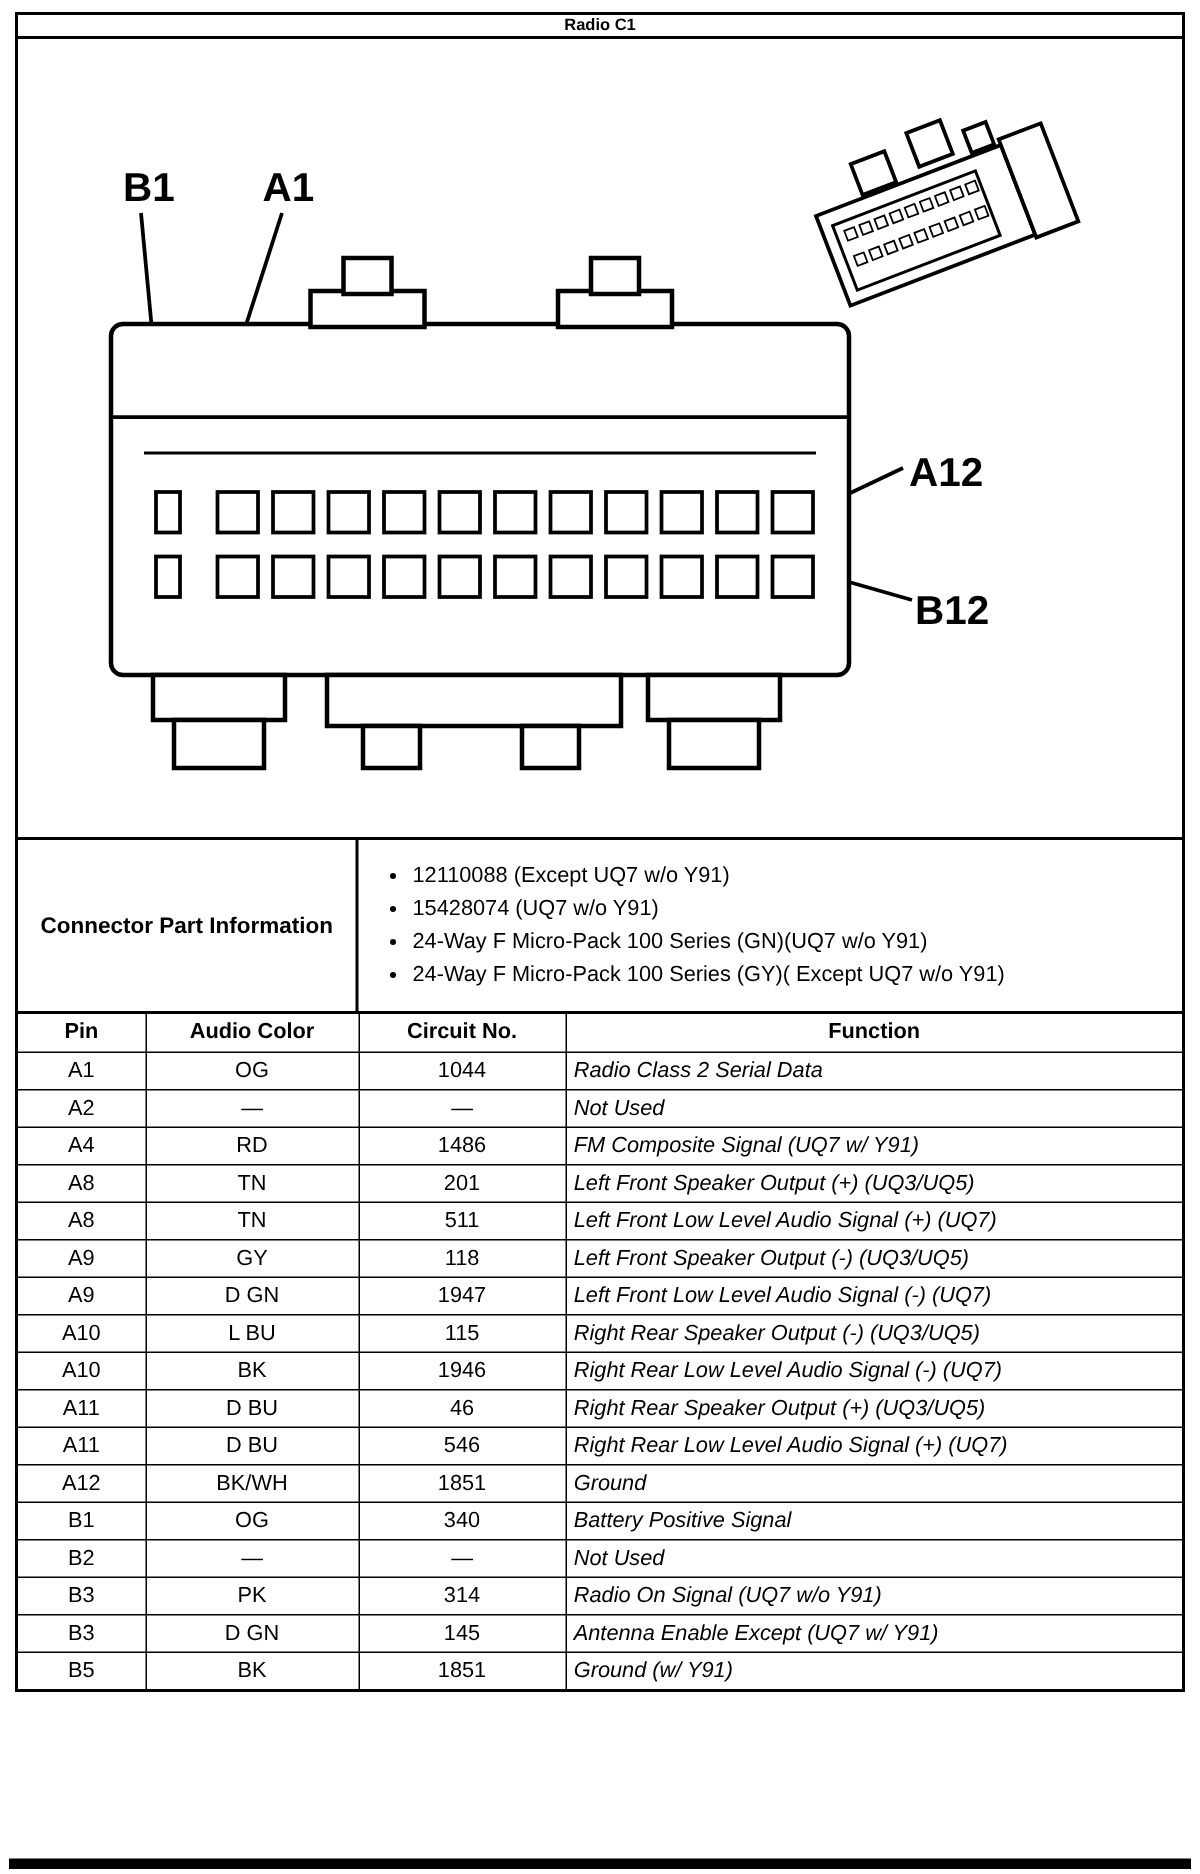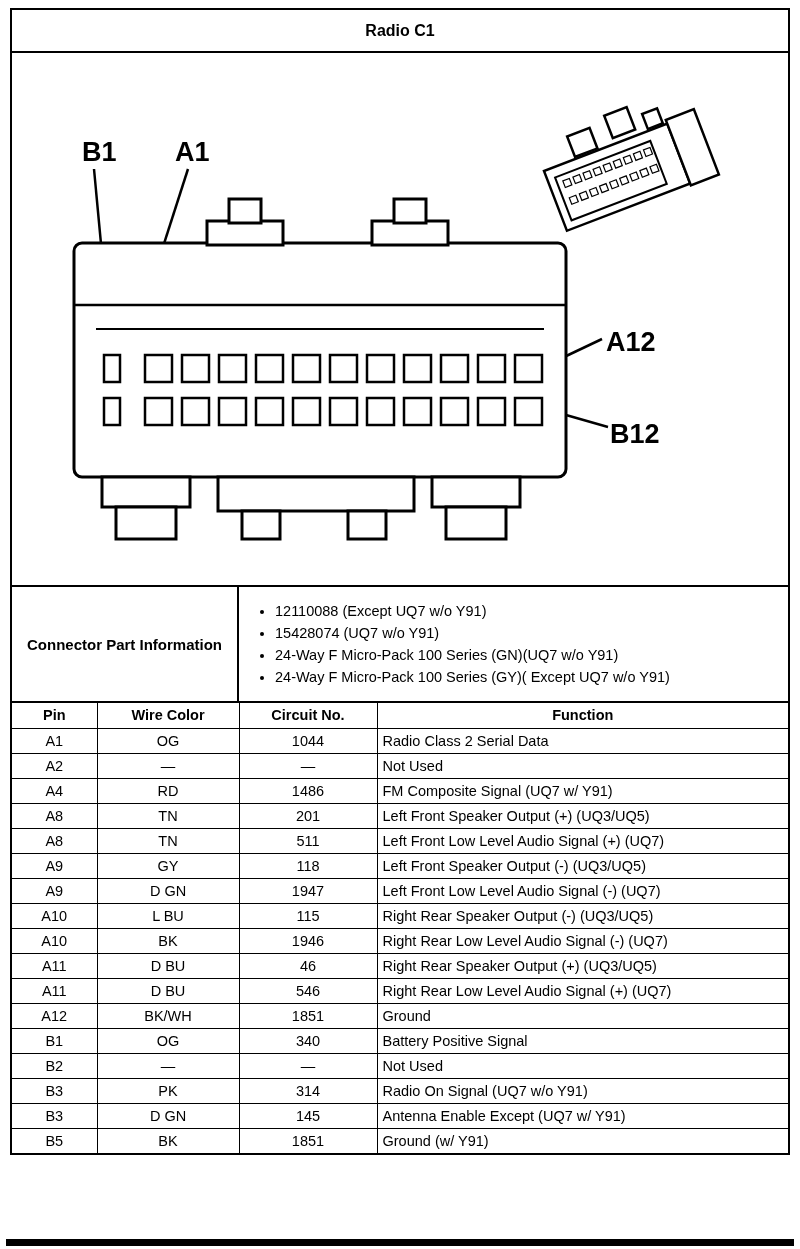--- a/index.html
+++ b/index.html
@@ -7,23 +7,23 @@
   body {
     width:800px; height:1249px; position:relative;
     background:#fff; color:#000;
     font-family:"Liberation Sans", sans-serif;
   }
   .sheet {
     position:absolute; left:10px; top:8px; width:780px;
     border:2px solid #000; background:#fff;
   }
   .title-bar {
-    height:43px; border-bottom:2px solid #000;
+    height:16px; border-bottom:2px solid #000;
     display:flex; align-items:center; justify-content:center;
-    font-weight:bold; font-size:16px;
+    font-weight:bold; font-size:11px;
   }
   .diagram-area { height:534px; border-bottom:2px solid #000; position:relative; overflow:hidden; }
   .diagram-area svg { display:block; }
   .info-row { display:flex; border-bottom:2px solid #000; min-height:116px; }
   .info-label {
     width:227px; border-right:2px solid #000; flex:0 0 227px;
     display:flex; align-items:center; justify-content:center;
     font-weight:bold; font-size:15px; text-align:center; padding:4px;
   }
   .info-list { flex:1; display:flex; align-items:center; }
@@ -33,21 +33,21 @@
     width:100%; border-collapse:collapse; border:hidden;
     table-layout:fixed; font-size:14.5px;
   }
   .pin-table th, .pin-table td {
     border:1.5px solid #000; height:25px; padding:0 5px;
     overflow:hidden; white-space:nowrap;
   }
   .pin-table th { font-weight:bold; text-align:center; }
   .col-pin { width:85px; } .col-wire { width:142px; } .col-circuit { width:138px; }
   td.c-pin, td.c-wire, td.c-circuit { text-align:center; }
-  td.c-func { text-align:left; }
+  td.c-func { text-align:left;font-style:italic; }
   .bottom-bar {
     position:absolute; left:6px; right:6px; bottom:3px; height:7px; background:#000;
   }
   text.dlabel { font-family:"Liberation Sans", sans-serif; font-weight:bold; font-size:27px; fill:#000; }
 </style>
 </head>
 <body>
 
 <div class="sheet">
 
@@ -159,21 +159,21 @@
   <table class="pin-table">
     <colgroup>
       <col class="col-pin">
         <col class="col-wire">
         <col class="col-circuit">
         <col>
     </colgroup>
     <thead>
       <tr>
         <th>Pin</th>
-        <th>Wire Color</th>
+        <th>Audio Color</th>
         <th>Circuit No.</th>
         <th>Function</th>
       </tr>
     </thead>
     <tbody>
         <tr>
           <td class="c-pin">A1</td>
           <td class="c-wire">OG</td>
           <td class="c-circuit">1044</td>
           <td class="c-func">Radio Class 2 Serial Data</td>

